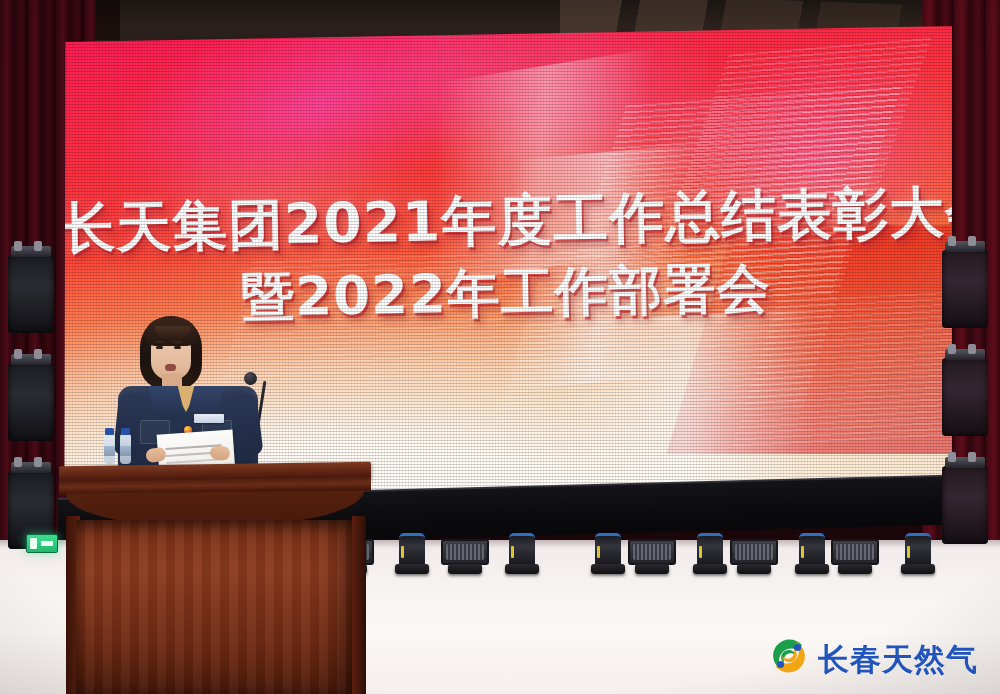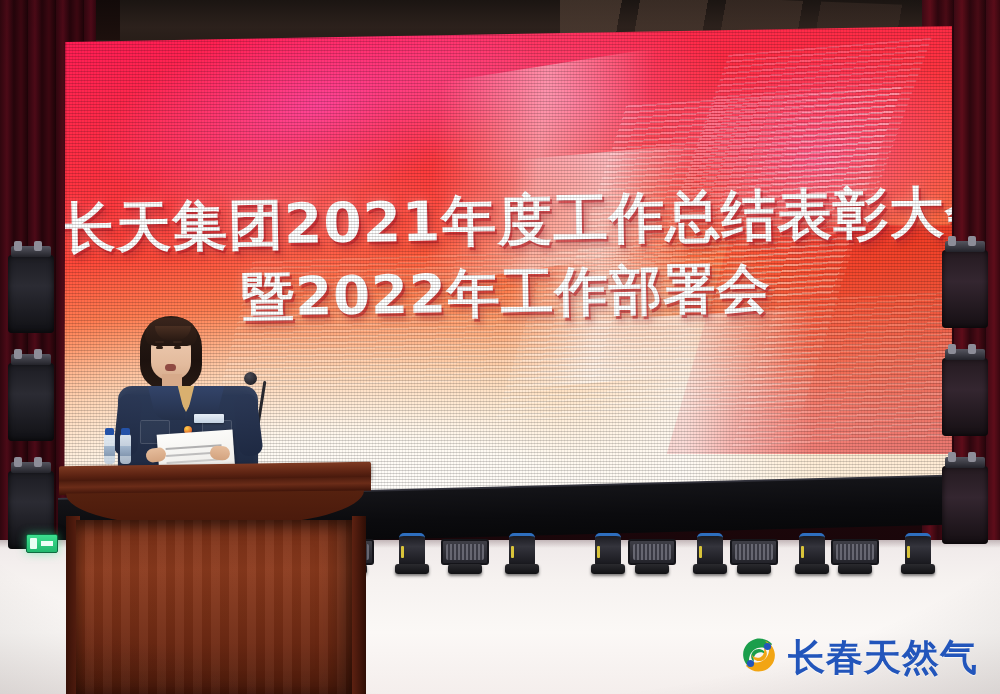--- a/index.html
+++ b/index.html
@@ -438,21 +438,21 @@
   .watermark{
     position:absolute;right:14px;bottom:14px;
     display:flex;align-items:center;gap:9px;
     padding:4px 8px;
   }
   .wm-mark{
     position:relative;width:40px;height:40px;flex:0 0 40px;
   }
   .wm-text{
     font-family:"DejaVu Sans","Liberation Sans",sans-serif;
-    font-size:37px;font-weight:bold;color:#2255bb;
+    font-size:31px;font-weight:bold;color:#2255bb;
     letter-spacing:1px;line-height:1;
     text-shadow:0 1px 1px rgba(255,255,255,.65);
     margin-top:6px;
   }
 
   
   .vignette{
     position:absolute;inset:0;pointer-events:none;
     background:radial-gradient(125% 105% at 50% 46%, rgba(0,0,0,0) 52%, rgba(0,0,0,.40) 100%);
   }

